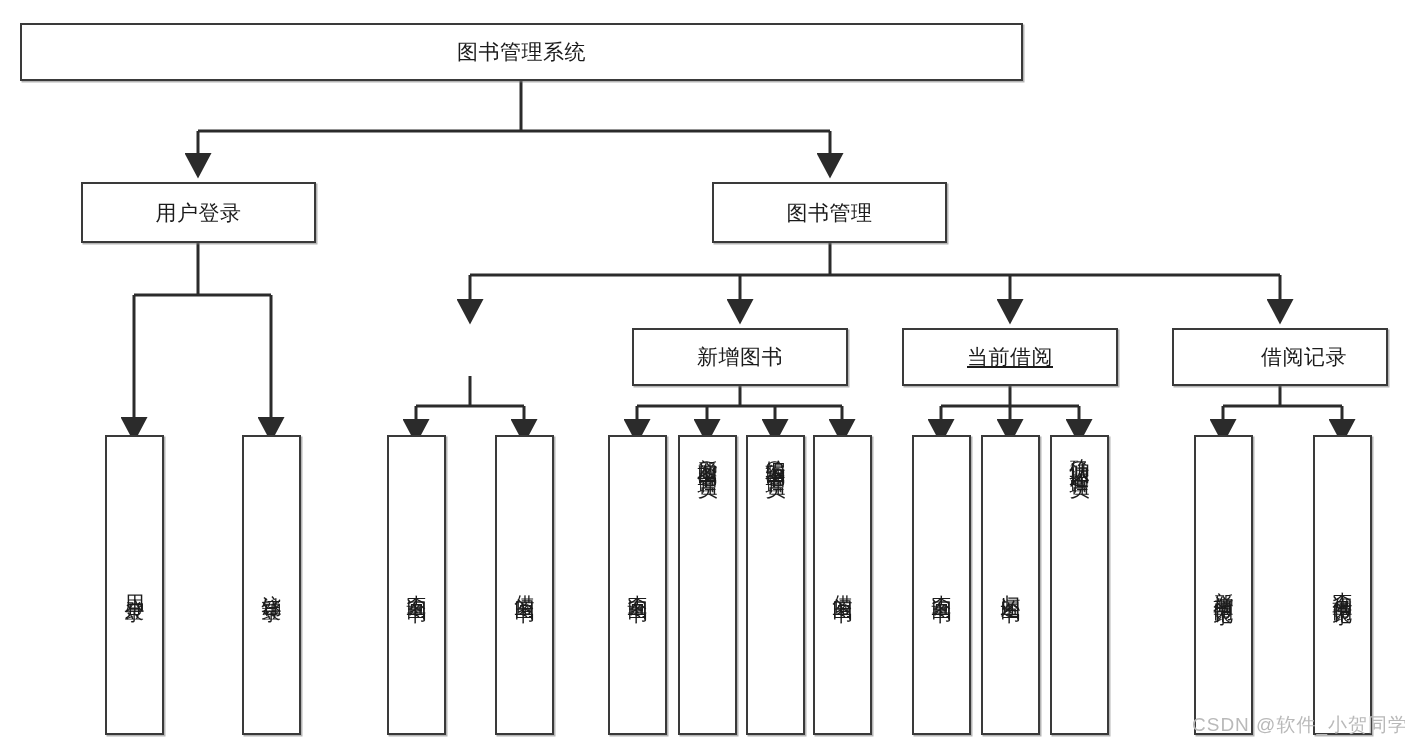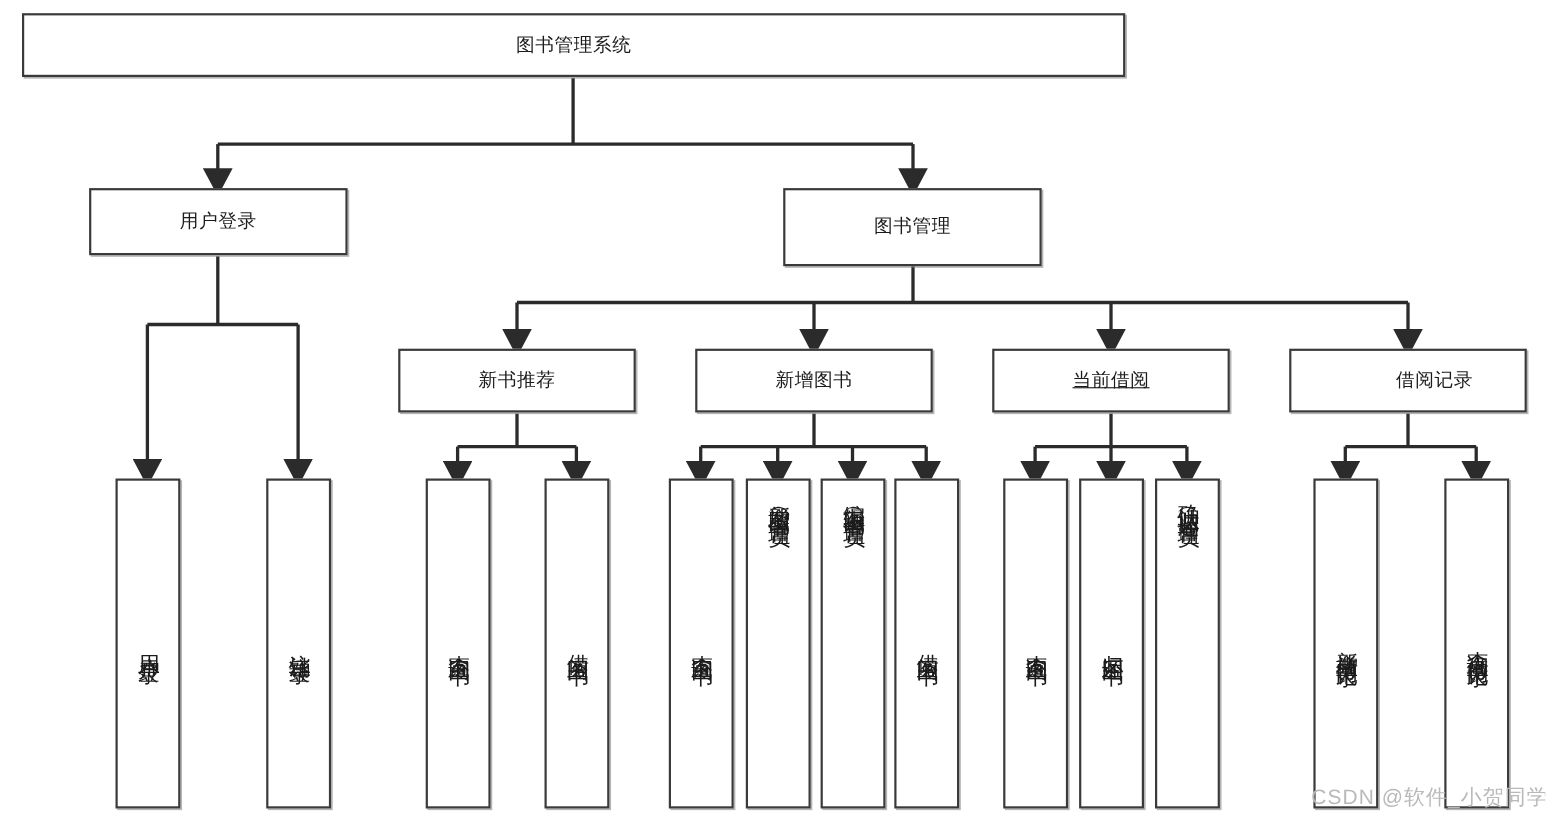--- a/index.html
+++ b/index.html
@@ -31,23 +31,24 @@
     border: 2.5px solid #3a3a3a;
     background: #ffffff;
     color: #1b1b1b;
     display: flex;
     align-items: center;
     justify-content: center;
     text-align: center;
     box-shadow: 1.5px 1.5px 0 rgba(120,120,120,0.55);
   }
   .node.horizontal {
-    font-size: 17px;
+    font-size: 21px;
     line-height: 1.2;
     letter-spacing: 0.5px;
+    margin-top: 11px;
   }
   .node.vertical {
     writing-mode: vertical-rl;
     text-orientation: upright;
     font-size: 20px;
     line-height: 1.25;
     letter-spacing: 3px;
     padding: 6px 0;
   }
   .node.vertical.top-aligned {
@@ -119,27 +120,24 @@
     </g>
   </svg>
 
   <div class="node horizontal" style="left:20px; top:12px; width:1003px; height:58px;">
     <span>图书管理系统</span>
   </div>
 
   <div class="node horizontal" style="left:81px; top:171px; width:235px; height:61px;">
     <span>用户登录</span>
   </div>
-  <div class="node horizontal" style="left:712px; top:171px; width:235px; height:71px;">
+  <div class="node horizontal" style="left:712px; top:171px; width:235px; height:61px;">
     <span>图书管理</span>
   </div>
 
-  <div class="node horizontal" style="left:362px; top:317px; width:216px; height:58px;">
-    <span>新书推荐</span>
-  </div>
   <div class="node horizontal" style="left:632px; top:317px; width:216px; height:58px;">
     <span>新增图书</span>
   </div>
   <div class="node horizontal" style="left:902px; top:317px; width:216px; height:58px;text-decoration:underline;">
     <span>当前借阅</span>
   </div>
   <div class="node horizontal" style="left:1172px; top:317px; width:216px; height:58px;padding-left:48px;">
     <span>借阅记录</span>
   </div>
 

